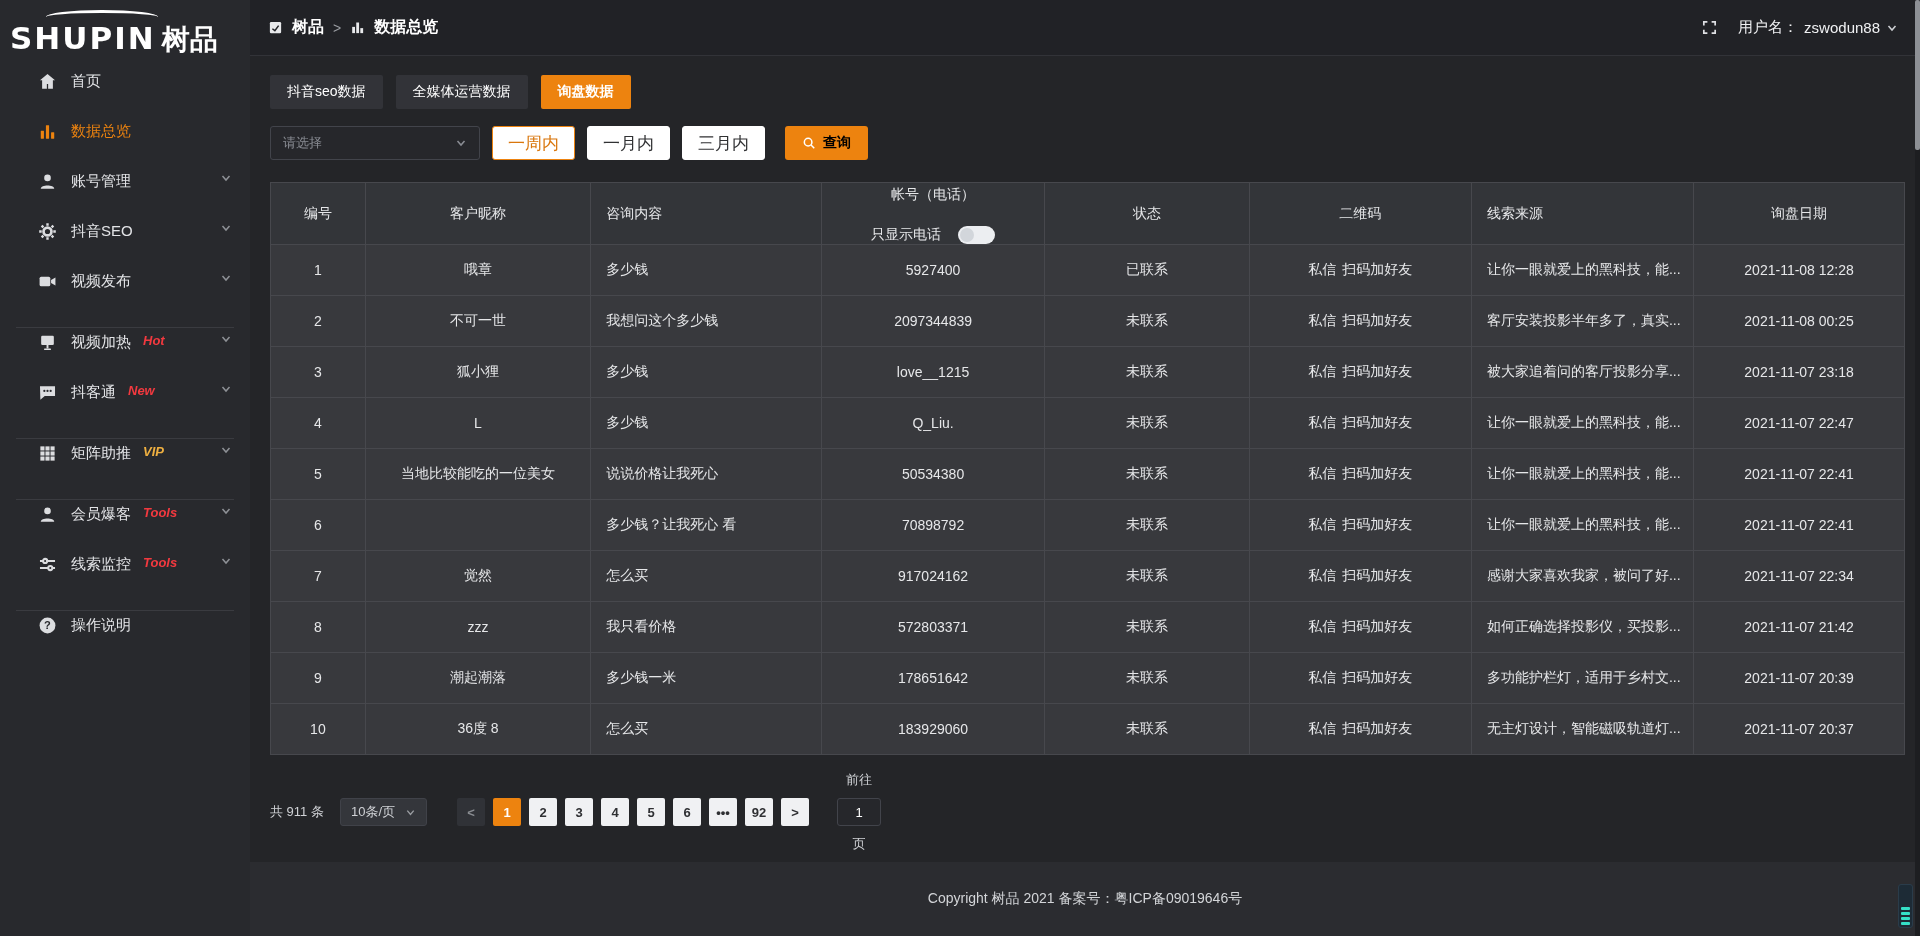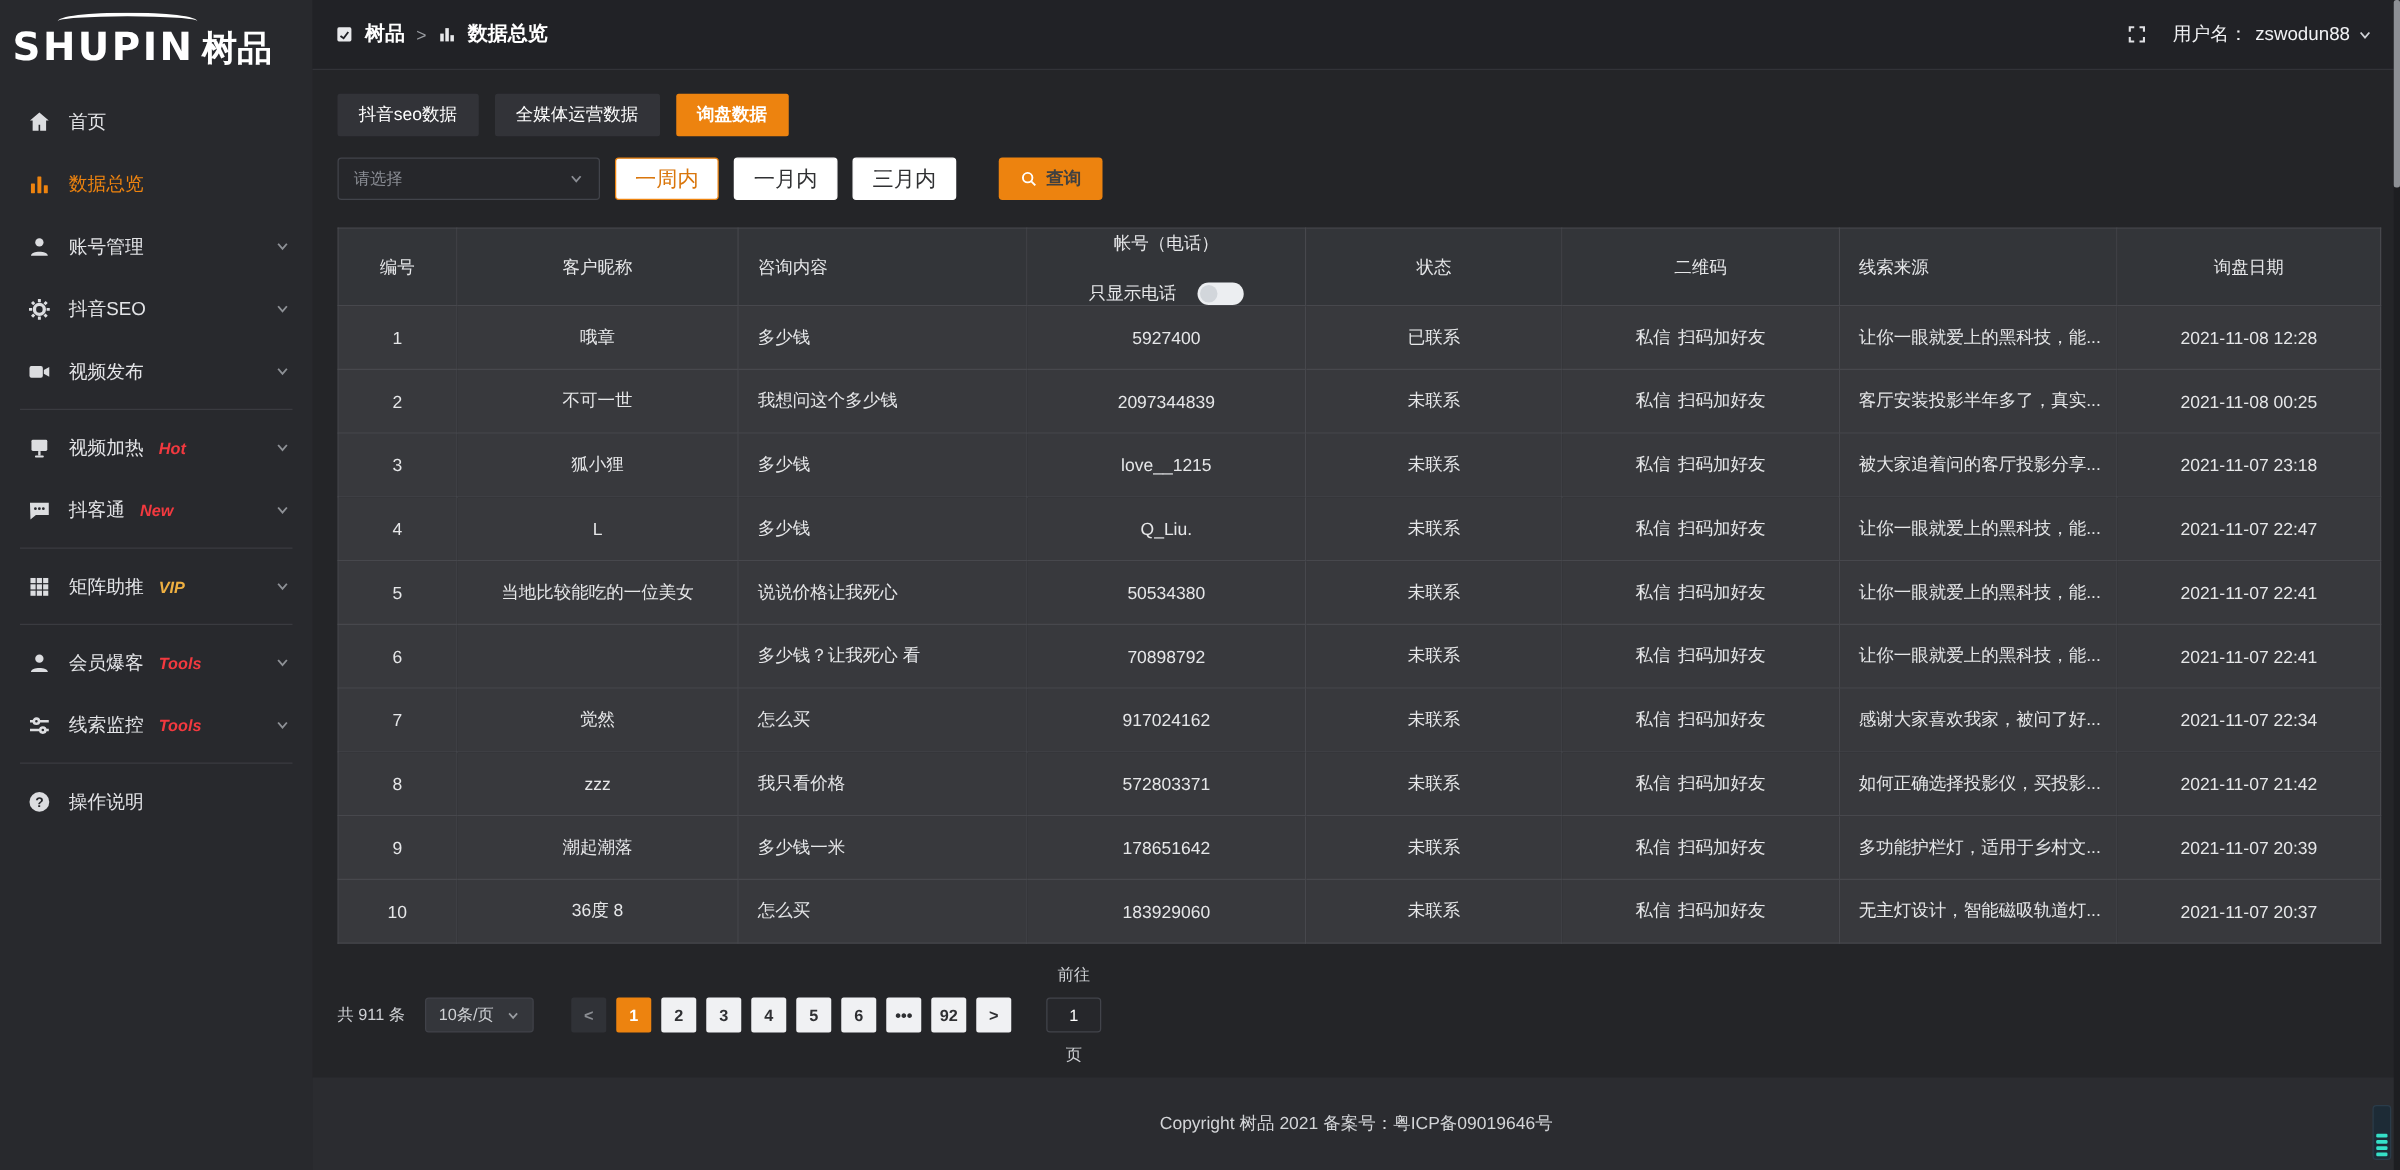--- a/index.html
+++ b/index.html
@@ -11,22 +11,22 @@
   .app { display:flex; width:1920px; height:936px; }
 
   
   .sidebar { width:250px; flex-shrink:0; background:#28292d; padding-top:6px; }
   .logo { position:relative; height:58px; padding:14px 0 0 10px; white-space:nowrap; }
   .logo-arc { position:absolute; top:4px; left:46px; width:112px; height:14px;
               border-top:3px solid #fff; border-radius:50% 50% 0 0; }
   .logo-en { font-size:31px; font-weight:900; letter-spacing:2px; color:#fff; font-family:"DejaVu Sans",sans-serif; }
   .logo-cn { font-size:28px; font-weight:900; color:#fff; margin-left:6px; }
   .menu { margin-top:8px; }
-  .menu-item { height:50px; display:flex; align-items:center; padding:0 18px 0 22px;
-               font-size:15px; color:#e3e4e7; cursor:pointer; }
+  .menu-item { height:50px; display:flex; padding:0 18px 0 22px;
+               font-size:15px; color:#e3e4e7; cursor:pointer;margin-left:16px; }
   .menu-item .mi-icon { width:19px; height:19px; margin-right:14px; color:#dcdde0; flex-shrink:0; }
   .menu-item .mi-icon svg { width:100%; height:100%; display:block; }
   .menu-item.active, .menu-item.active .mi-icon { color:#ed830f; }
   .mi-badge { font-style:italic; font-weight:bold; font-size:13px; margin-left:12px; }
   .badge-red { color:#f2393f; }
   .badge-vip { color:#efb041; }
   .mi-chevron { margin-left:auto; color:#8e9196; width:12px; height:12px; }
   .mi-chevron svg { width:12px; height:12px; display:block; }
   .menu-divider { height:1px; background:#3a3b40; margin:5px 16px; }
 
@@ -56,21 +56,21 @@
   
   .filters { display:flex; align-items:center; margin-bottom:22px; }
   .select { width:210px; height:34px; background:#26272b; border:1px solid #42444b; border-radius:3px;
             display:flex; align-items:center; justify-content:space-between; padding:0 12px;
             color:#8a8d94; font-size:13px; cursor:pointer; }
   .select .sel-chevron { width:12px; height:12px; color:#8a8d94; }
   .select .sel-chevron svg { width:12px; height:12px; display:block; }
   .range-btn { height:34px; padding:0 15px; margin-left:12px; background:#fff; color:#303133;
                font-size:17px; border-radius:3px; border:1px solid #fff; display:flex; align-items:center; cursor:pointer; }
   .range-btn.active { border-color:#ed830f; color:#d9760c; }
-  .search-btn { height:34px; padding:0 17px; margin-left:34px; background:#ed830f; color:#404040;
+  .search-btn { height:34px; padding:0 17px; margin-left:20px; background:#ed830f; color:#000000;
                 font-size:14px; border-radius:3px; display:flex; align-items:center; gap:7px; cursor:pointer; font-weight:bold; }
   .search-btn .s-icon { width:14px; height:14px; }
   .search-btn .s-icon svg { width:100%; height:100%; display:block; }
 
   
   table.data { width:100%; border-collapse:collapse; table-layout:fixed; }
   table.data td, table.data th { border:1px solid #47484d; font-size:14px; font-weight:normal;
                                  color:#e6e7e9; text-align:center; padding:0 10px; overflow:hidden; white-space:nowrap; }
   table.data th { height:62px; background:#333539; }
   table.data td { height:51px; background:#38393d; }

